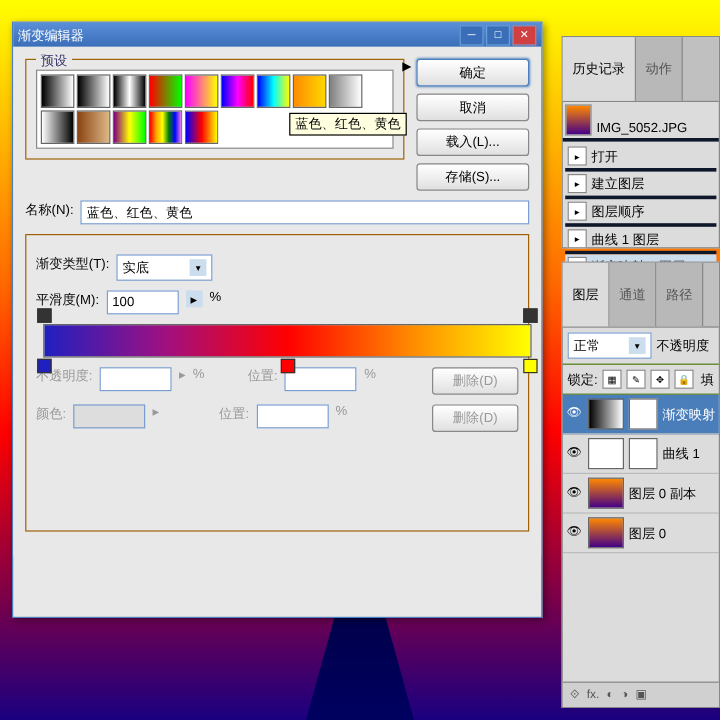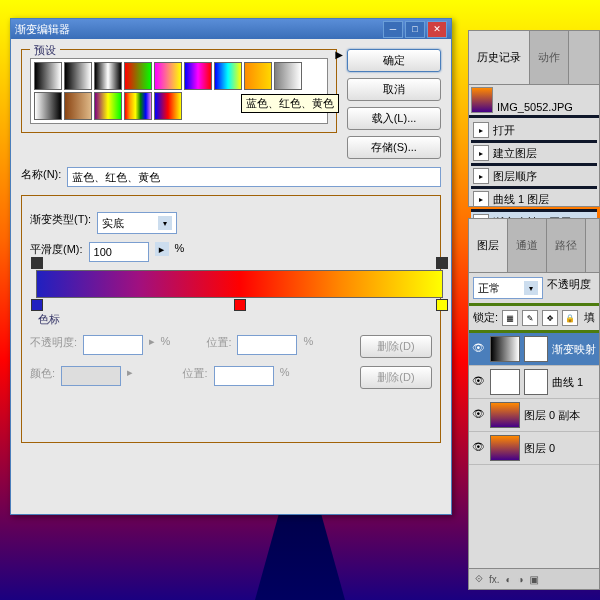--- a/index.html
+++ b/index.html
@@ -38,21 +38,21 @@
 .history{top:30px;height:175px}
 .layers{top:218px;height:370px}
 .tabs{display:flex;background:#c0c0c0;border-bottom:1px solid #888}
 .tab{padding:19px 8px;background:#dcdcdc;border-right:1px solid #888;cursor:pointer}
 .tab.off{background:#b8b8b8;color:#555}
 .hist-list{padding:2px}
 .hist-item{display:flex;align-items:flex-end;gap:4px;padding:2px;border-bottom:3px solid #0f172a;cursor:pointer}
 .hist-item.active{background:#cde}
 .ico{width:14px;height:14px;border:1px solid #888;background:#fff;font-size:8px;display:flex;align-items:center;justify-content:center}
 .thumb{width:20px;height:24px;border:1px solid #888;background:linear-gradient(#f80,#408)}
-.layer-ctrl{padding:4px;border-bottom:3px solid #4d7c0f;display:flex;gap:4px;}
+.layer-ctrl{padding:4px;border-bottom:1px solid #4d7c0f;display:flex;gap:4px;align-items:center}
 .layer-list{padding:0}
 .layer-item{display:flex;align-items:center;gap:4px;padding:3px;border-bottom:1px solid #bbb;cursor:pointer}
 .layer-item.sel{background:#4a7ebb;color:#fff}
 .eye{width:14px;height:14px;font-size:10px}
 .lthumb{width:28px;height:24px;border:1px solid #666;background:#fff}
 .lthumb.grad{background:linear-gradient(90deg,#000,#fff)}
 .lthumb.img{background:linear-gradient(#f80,#408)}
 .mask{width:22px;height:24px;border:1px solid #666;background:#fff}
 .layer-foot{position:absolute;bottom:0;left:0;right:0;height:20px;background:#d0d0d0;border-top:1px solid #888;display:flex;align-items:center;gap:6px;padding:0 6px;font-size:10px;color:#555}
 </style>
@@ -120,21 +120,20 @@
       </div>
 
       <div class="gradbar">
         <div class="stop ostop" style="left:0"></div>
         <div class="stop ostop" style="left:100%"></div>
         <div class="stop s1"></div>
         <div class="stop s2"></div>
         <div class="stop s3"></div>
       </div>
 
-      <div class="colorstops-label">色标</div>
       <div class="row disabled">
         <span class="lbl">不透明度:</span>
         <input class="input small" disabled="" style="">
           <span>▸</span>
         <span>%</span>
         <span style="margin-left:30px">位置:</span>
         <input class="input small" disabled="" style="">
         <span>%</span>
         <div class="btn disabled" style="width:70px;margin-left:auto">删除(D)</div>
       </div>

